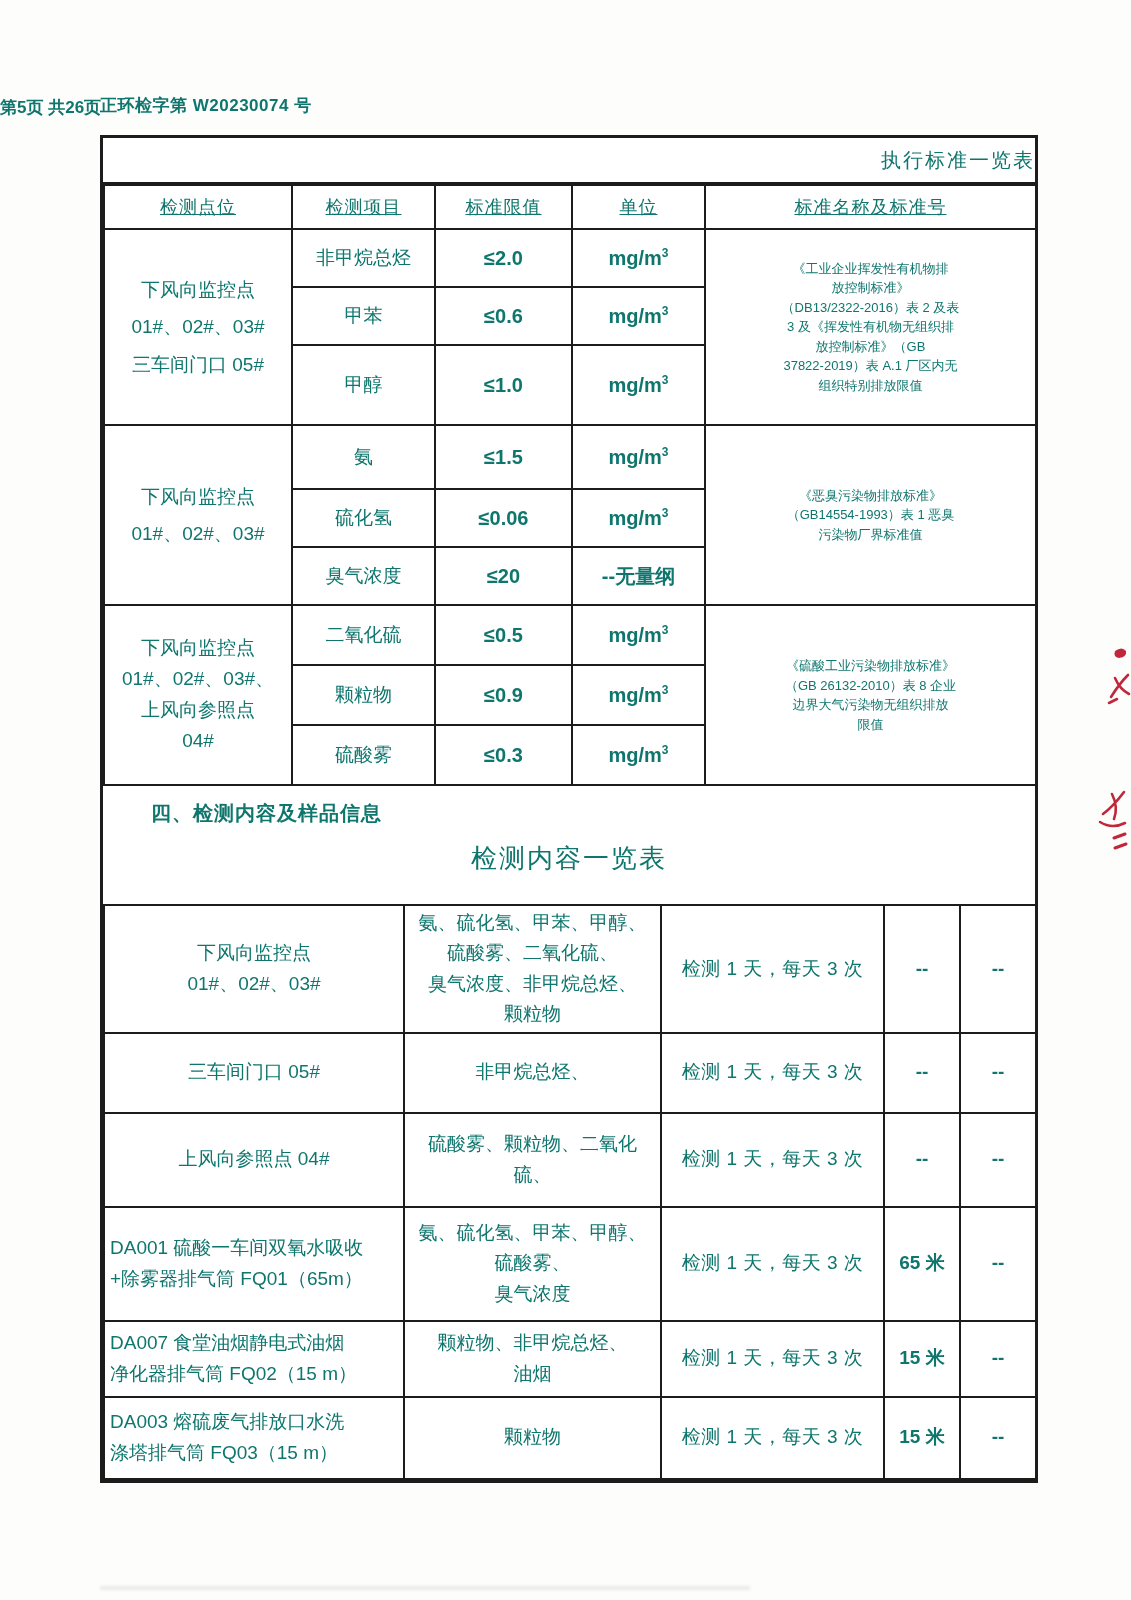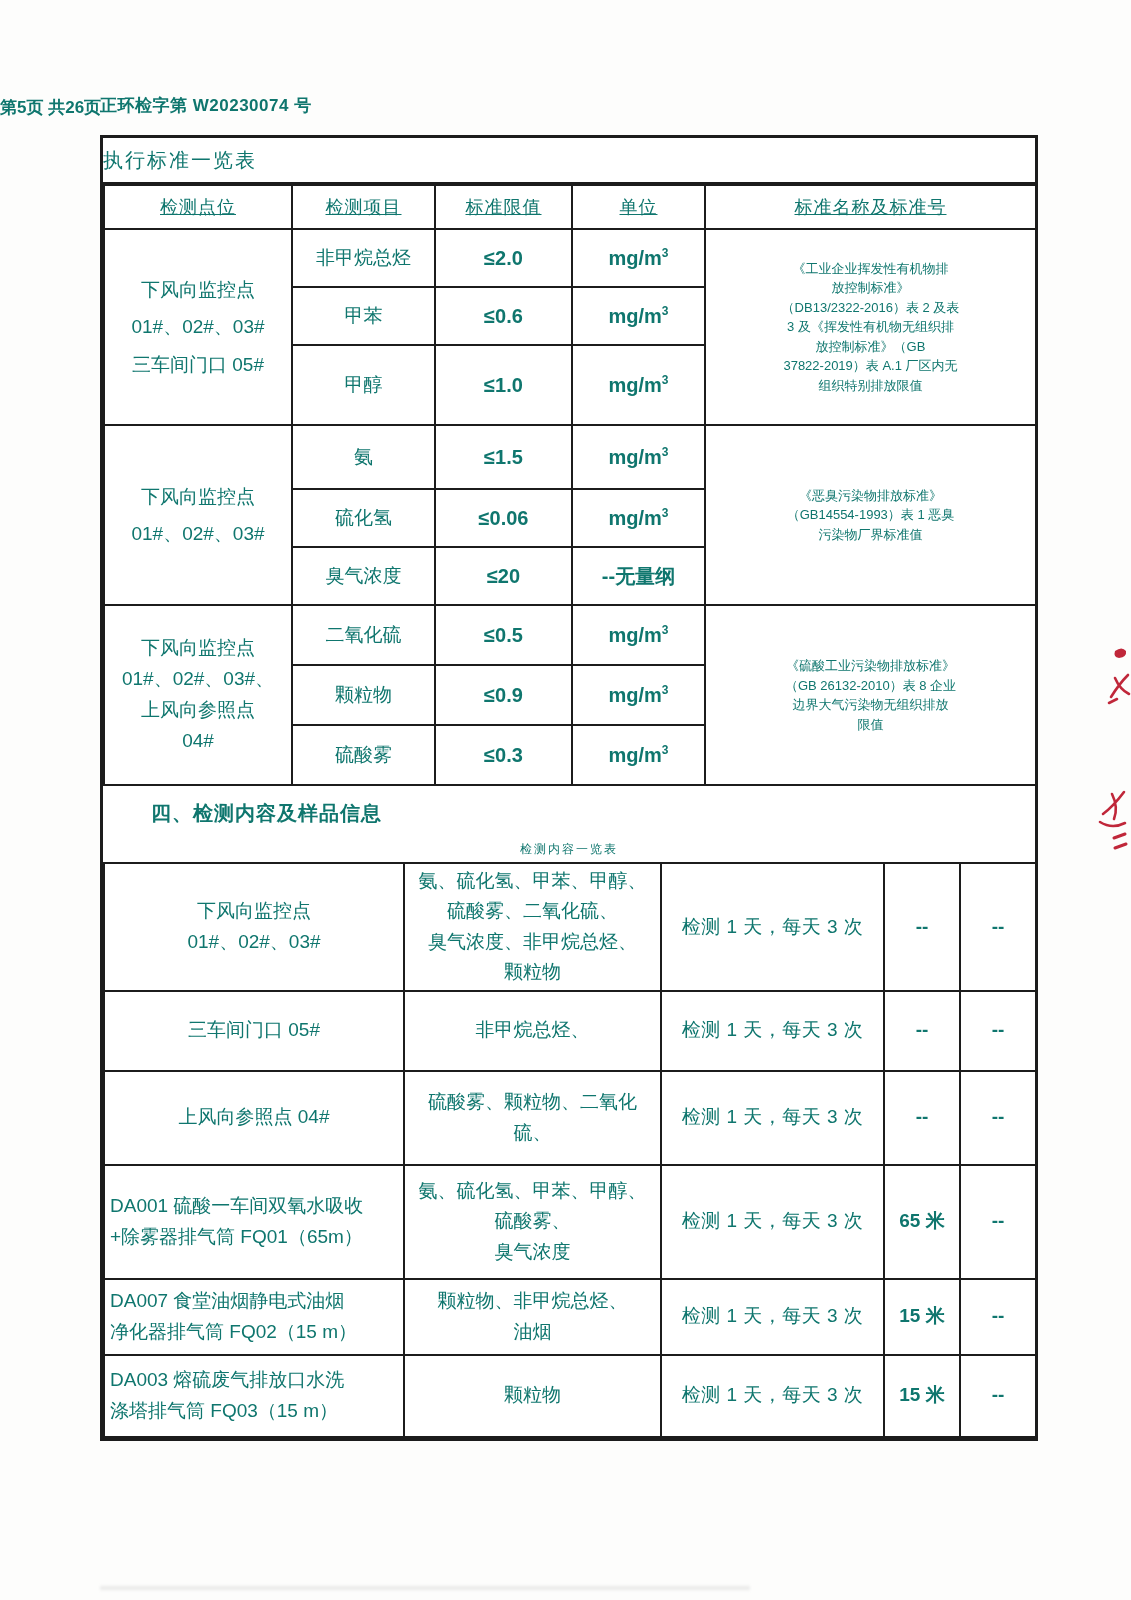--- a/index.html
+++ b/index.html
@@ -1,35 +1,35 @@
 <!DOCTYPE html>
 <html><head>
 <meta charset="utf-8">
 <style>
   html,body{margin:0;padding:0;background:#fff;}
   .page{position:relative;width:1131px;height:1600px;background:#fdfdfc;overflow:hidden;
         font-family:"Liberation Sans",sans-serif;color:#0f766e;}
   .doc-number{position:absolute;left:100px;top:94px;font-size:17px;font-weight:bold;letter-spacing:.5px;}
   .page-info{position:absolute;left:0;top:96px;width:1032px;font-size:17px;font-weight:bold;}
   .frame{position:absolute;left:100px;top:135px;width:932px;border:3px solid #1c1c1c;background:#fff;}
-  .t-title{height:44px;line-height:44px;text-align:left;font-size:20px;letter-spacing:2px;border-bottom:2px solid #1c1c1c;}
+  .t-title{height:44px;line-height:44px;text-align:right;font-size:20px;letter-spacing:2px;border-bottom:2px solid #1c1c1c;}
   table{border-collapse:collapse;table-layout:fixed;width:100%;}
   td{border:2px solid #1c1c1c;text-align:center;vertical-align:middle;font-size:19px;
      white-space:pre-line;padding:2px 4px;box-sizing:border-box;overflow:hidden;}
   .hrow td{font-size:18px;letter-spacing:1px;text-decoration:underline;}
   .h44{height:44px}.h58{height:58px}.h64{height:64px}.h80{height:80px}.h60{height:60px}
   .h62{height:62px}.h124{height:124px}.h86{height:94px}.h114{height:114px}.h76{height:76px}.h82{height:82px}
   .loc{line-height:1.95;}
   .loc-tight{line-height:1.62;}
   .limit,.unit{font-size:20px;font-weight:bold;}
   .unit sup{font-size:12px;font-weight:bold;}
   .std{font-size:13px;line-height:1.5;}
-  .section{padding:14px 0 4px;}
+  .section{padding:14px 0 28px;}
   .sec-heading{padding-left:48px;font-size:20px;font-weight:bold;letter-spacing:1px;}
-  .t2-title{margin-top:14px;text-align:center;font-size:12px;letter-spacing:2px;}
+  .t2-title{margin-top:14px;text-align:center;font-size:26px;letter-spacing:2px;}
   .t2 td{line-height:1.6;}
   .point-left{text-align:left;padding-left:5px;line-height:1.75;margin-top:24px;}
   .point-center{line-height:1.9;}
   .freq{letter-spacing:.5px;}
   .num{font-weight:bold;}
   .red-marks{position:absolute;pointer-events:none;}
   .scan-smudge{position:absolute;left:100px;top:1586px;width:650px;height:4px;
                background:#b9b9b9;opacity:.28;filter:blur(1.5px);}
 </style>
 </head>

